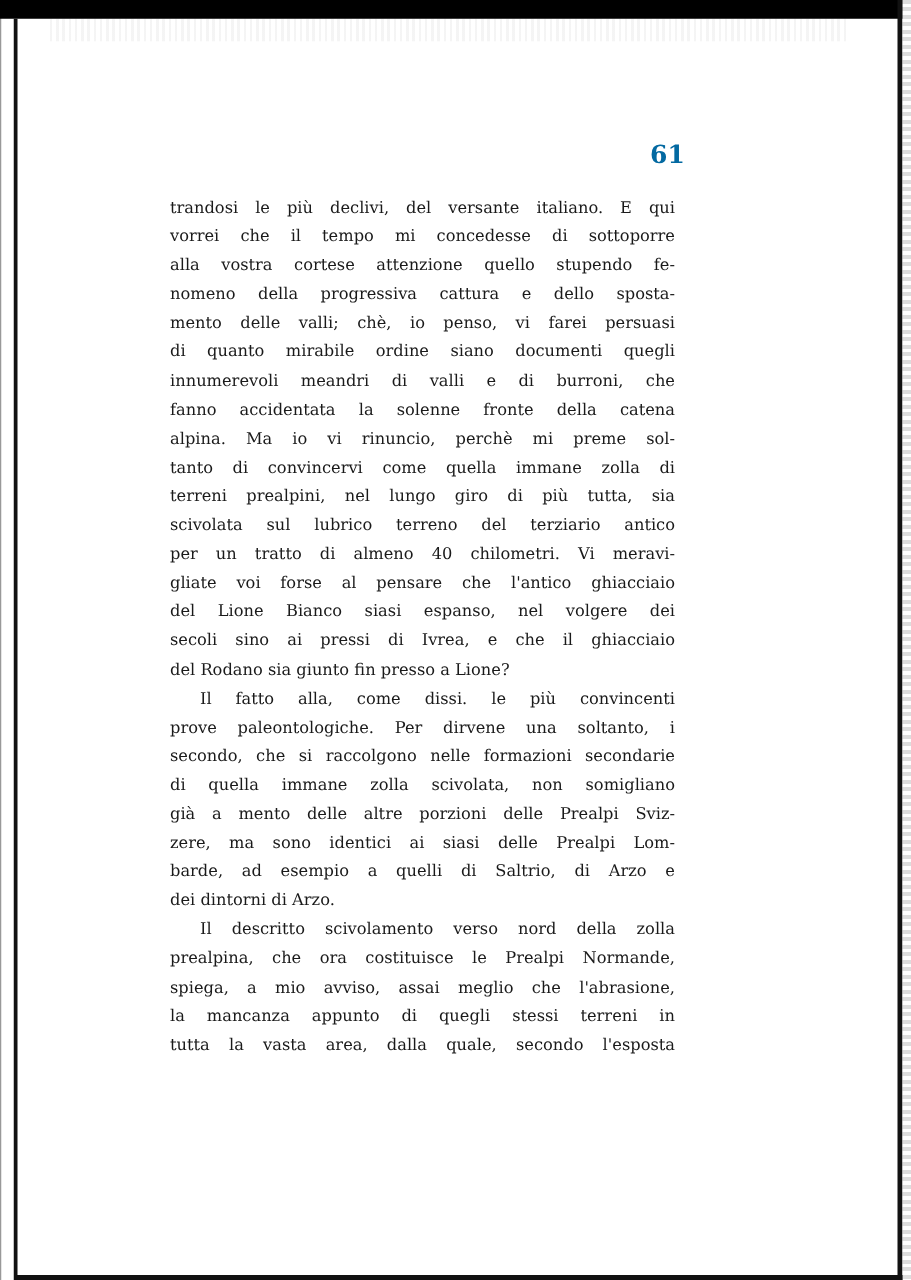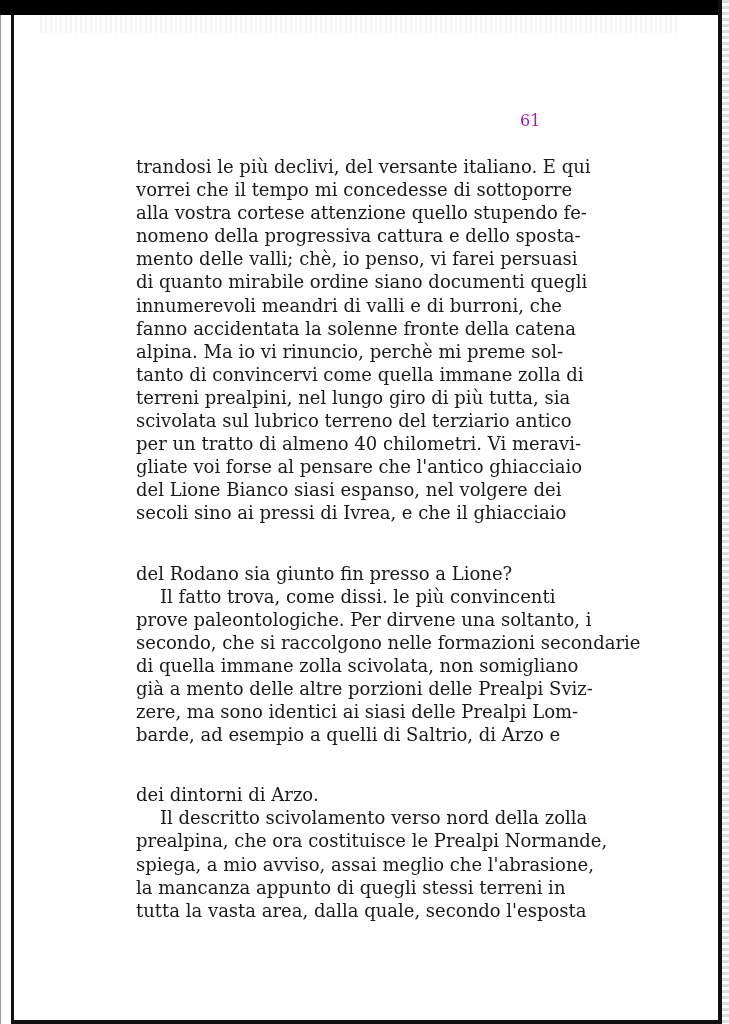--- a/index.html
+++ b/index.html
@@ -53,41 +53,41 @@
     }
     .bottom-bar {
       position: absolute;
       left: 11px; top: 1020px;
       width: 711px; height: 4px;
       background: #111;
     }
     .page-number {
       position: absolute;
       left: 520px; top: 111px;
-      font-size: 16px;
-      color: #a21caf;
+      font-size: 20px;
+      color: #0369a1;
+      font-weight: bold;
     }
     .body-text {
       position: absolute;
       left: 136px; top: 155px;
       width: 404px;
-      font-size: 18px;
+      font-size: 13px;
       line-height: 23.1px;
       color: #1a1a1a;
     }
     .line {
       display: block;
       white-space: nowrap;
       text-align: justify;
       text-align-last: justify;
       height: 23.1px;
     }
     .line.last {
       text-align-last: left;
-      margin-top: 37px;
     }
     .line.indent {
       padding-left: 24px;
     }
   </style>
 </head>
 <body>
 
 <div class="left-outer"></div>
 <div class="top-bar"></div>
@@ -115,21 +115,21 @@
     <span class="line">terreni prealpini, nel lungo giro di più tutta, sia</span>
     <span class="line">scivolata sul lubrico terreno del terziario antico</span>
     <span class="line">per un tratto di almeno 40 chilometri. Vi meravi-</span>
     <span class="line">gliate voi forse al pensare che l'antico ghiacciaio</span>
     <span class="line">del Lione Bianco siasi espanso, nel volgere dei</span>
     <span class="line">secoli sino ai pressi di Ivrea, e che il ghiacciaio</span>
     <span class="line last">del Rodano sia giunto fin presso a Lione?</span>
   </div>
 
   <div>
-    <span class="line indent">Il fatto trova, come dissi. le più convincenti</span>
+    <span class="line indent">Il fatto alla, come dissi. le più convincenti</span>
     <span class="line">prove paleontologiche. Per dirvene una soltanto, i</span>
     <span class="line">secondo, che si raccolgono nelle formazioni secondarie</span>
     <span class="line">di quella immane zolla scivolata, non somigliano</span>
     <span class="line">già a mento delle altre porzioni delle Prealpi Sviz-</span>
     <span class="line">zere, ma sono identici ai siasi delle Prealpi Lom-</span>
     <span class="line">barde, ad esempio a quelli di Saltrio, di Arzo e</span>
     <span class="line last">dei dintorni di Arzo.</span>
   </div>
 
   <div>

